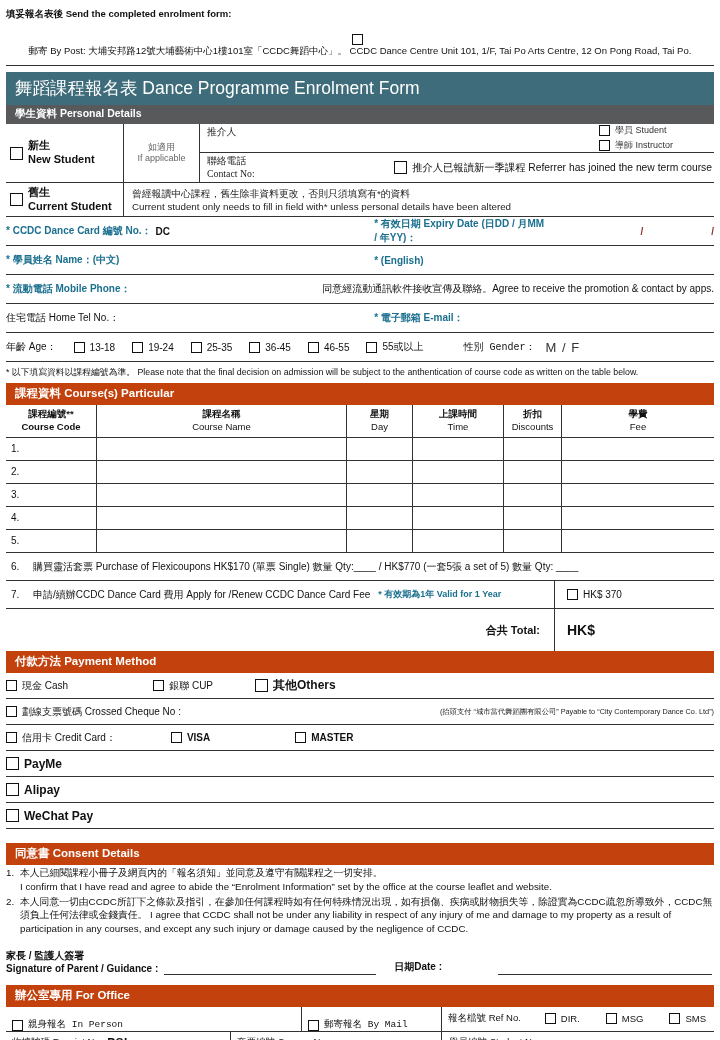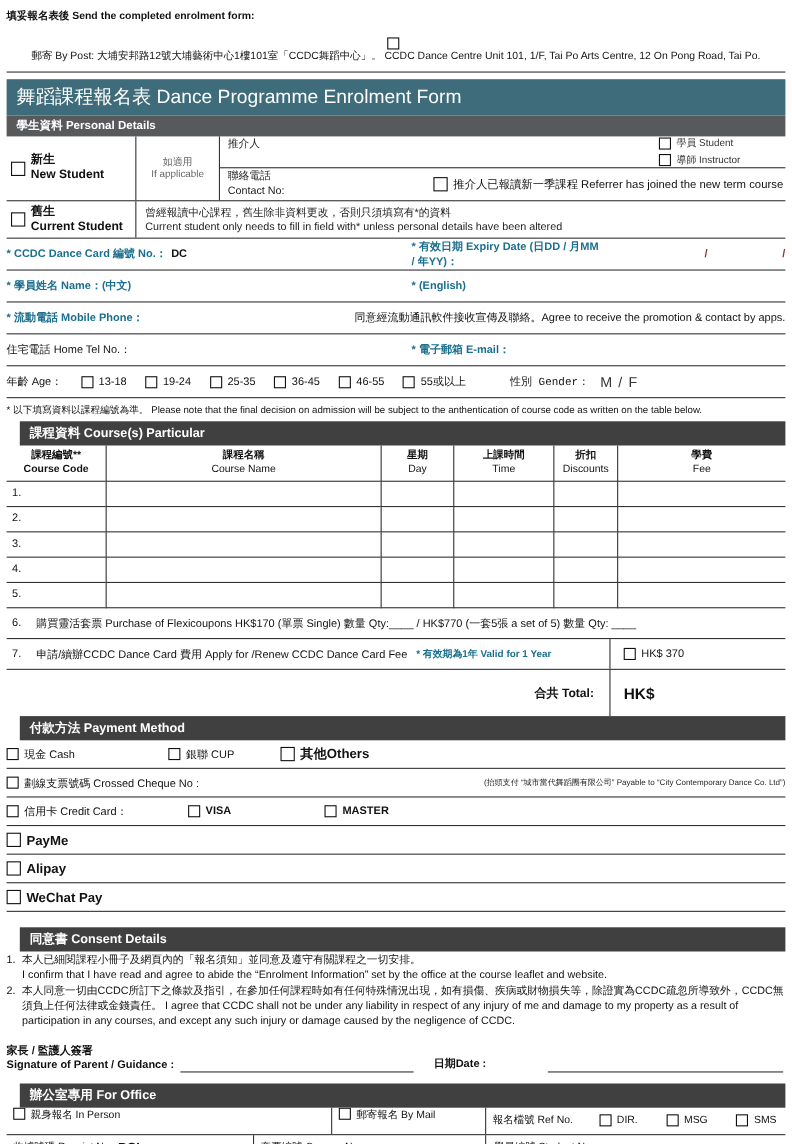--- a/index.html
+++ b/index.html
@@ -1,35 +1,35 @@
 <!DOCTYPE html>
 <html><head>
 <meta charset="utf-8">
 <style>
   html,body{margin:0;padding:0;background:#fff;}
   body{width:720px;height:1040px;font-family:"Liberation Sans","DejaVu Sans",sans-serif;color:#111;font-size:10px;}
   .page{box-sizing:border-box;width:720px;height:1040px;padding:6px 6px 0;position:relative;overflow:hidden;background:#fff;}
   .cb{display:inline-block;width:9px;height:9px;border:1px solid #111;vertical-align:-1px;margin-right:5px;flex:0 0 auto;background:#fff;}
   .cb.lg{width:11px;height:11px;border-width:1.4px;}
-  .bar{background:#404040;color:#fff;font-weight:bold;font-size:11.5px;padding:3px 9px 4px;margin-left:12px;}
+  .bar{background:#c2410c;color:#fff;font-weight:bold;font-size:11.5px;padding:3px 9px 4px;}
   .title-bar{margin-top:6px;background:#3e6c7a;color:#fff;font-size:17.5px;font-weight:400;padding:4px 9px 5px;}
   .subbar{background:#58595b;color:#fff;font-weight:bold;font-size:10.5px;padding:2px 9px 3px;}
   .lab{color:#1a6f8e;font-weight:bold;}
   .top-note{font-weight:bold;font-size:9.5px;margin-top:2px;}
   .bypost{display:flex;align-items:center;margin-top:13px;padding-bottom:7px;border-bottom:1.5px solid #333;font-size:9.5px;flex-direction:column;}
   
   .stu-rowA{display:flex;border-bottom:1.5px solid #333;min-height:55px;}
   .stu-rowB{display:flex;border-bottom:1.5px solid #333;min-height:33px;}
   .stu-c1{width:118px;box-sizing:border-box;display:flex;align-items:center;padding-left:4px;border-right:1px solid #333;}
   .stu-name{font-weight:bold;font-size:11px;line-height:1.25;}
   .stu-c2{width:76px;box-sizing:border-box;border-right:1px solid #333;display:flex;flex-direction:column;justify-content:center;align-items:center;color:#666;font-size:9px;text-align:center;line-height:1.3;}
   .stu-c3{flex:1;display:flex;flex-direction:column;}
   .ref-top{display:flex;min-height:27px;border-bottom:1px solid #333;align-items:stretch;}
   .ref-bot{display:flex;min-height:27px;align-items:center;}
-  .ref-label{padding:2px 0 2px 7px;font-size:9.8px;color:#222;line-height:1.3;flex:1;}
+  .ref-label{padding:2px 0 2px 7px;font-size:9.8px;color:#222;line-height:1.3;flex:1;font-family:Liberation Serif, serif;}
   .roles{width:115px;display:flex;flex-direction:column;justify-content:center;gap:2px;font-size:9px;color:#333;}
   .roles>div{display:flex;align-items:center;}
   .joined{display:flex;align-items:center;font-size:10.3px;padding-right:2px;}
   .stu-bB{flex:1;display:flex;flex-direction:column;justify-content:center;padding-left:8px;font-size:9.8px;line-height:1.35;color:#222;}
   
   .frow{display:flex;align-items:center;border-bottom:1px solid #333;min-height:28px;font-size:10px;}
   .fL{width:52%;display:flex;align-items:center;}
   .fR{width:48%;display:flex;align-items:center;}
   .val{font-weight:bold;margin-left:4px;}
   .slash{color:#8d2f2f;font-weight:bold;}
@@ -65,21 +65,21 @@
   .cnum{width:14px;flex:0 0 auto;}
   .ctext{flex:1;}
   .sigrow{display:flex;align-items:flex-end;margin-top:9px;min-height:30px;}
   .siglabel{font-weight:bold;font-size:10px;line-height:1.3;}
   .sigline{width:212px;border-bottom:1px solid #333;height:14px;margin-left:6px;}
   .dateblock{display:flex;flex:1;margin-left:18px;gap:48px;}
   .datelab{font-weight:bold;font-size:10px;}
   .dateline{flex:1;border-bottom:1px solid #333;height:14px;margin-left:8px;margin-right:2px;}
   
   .orow1{display:grid;grid-template-columns:295px 140px 1fr;border-bottom:1px solid #333;min-height:24px;font-size:9.5px;}
-  .ocell{display:flex;align-items:flex-start;padding-left:6px;border-left:1px solid #333;box-sizing:border-box;}
+  .ocell{display:flex;align-items:flex-end;padding-left:6px;border-left:1px solid #333;box-sizing:border-box;font-family:Liberation Mono, monospace;}
   .ocell:first-child{border-left:none;}
   .olower{display:flex;border-bottom:2px solid #333;}
   .o-left{width:435px;box-sizing:border-box;}
   .o-lrow{display:grid;grid-template-columns:224px 1fr;min-height:22px;font-size:9.5px;}
   .o-lcell{display:flex;align-items:center;padding-left:6px;border-left:1px solid #333;box-sizing:border-box;}
   .o-lcell:first-child{border-left:none;}
   .o-right{flex:1;border-left:1px solid #333;padding:4px 0 0 7px;font-size:9.5px;box-sizing:border-box;}
   .psi{font-weight:bold;font-size:12px;margin-left:5px;letter-spacing:.3px;}
   .refcell{display:flex;align-items:center;padding:0 8px 0 6px;border-left:1px solid #333;box-sizing:border-box;}
   .refspread{margin-left:auto;display:flex;gap:26px;align-items:center;}

